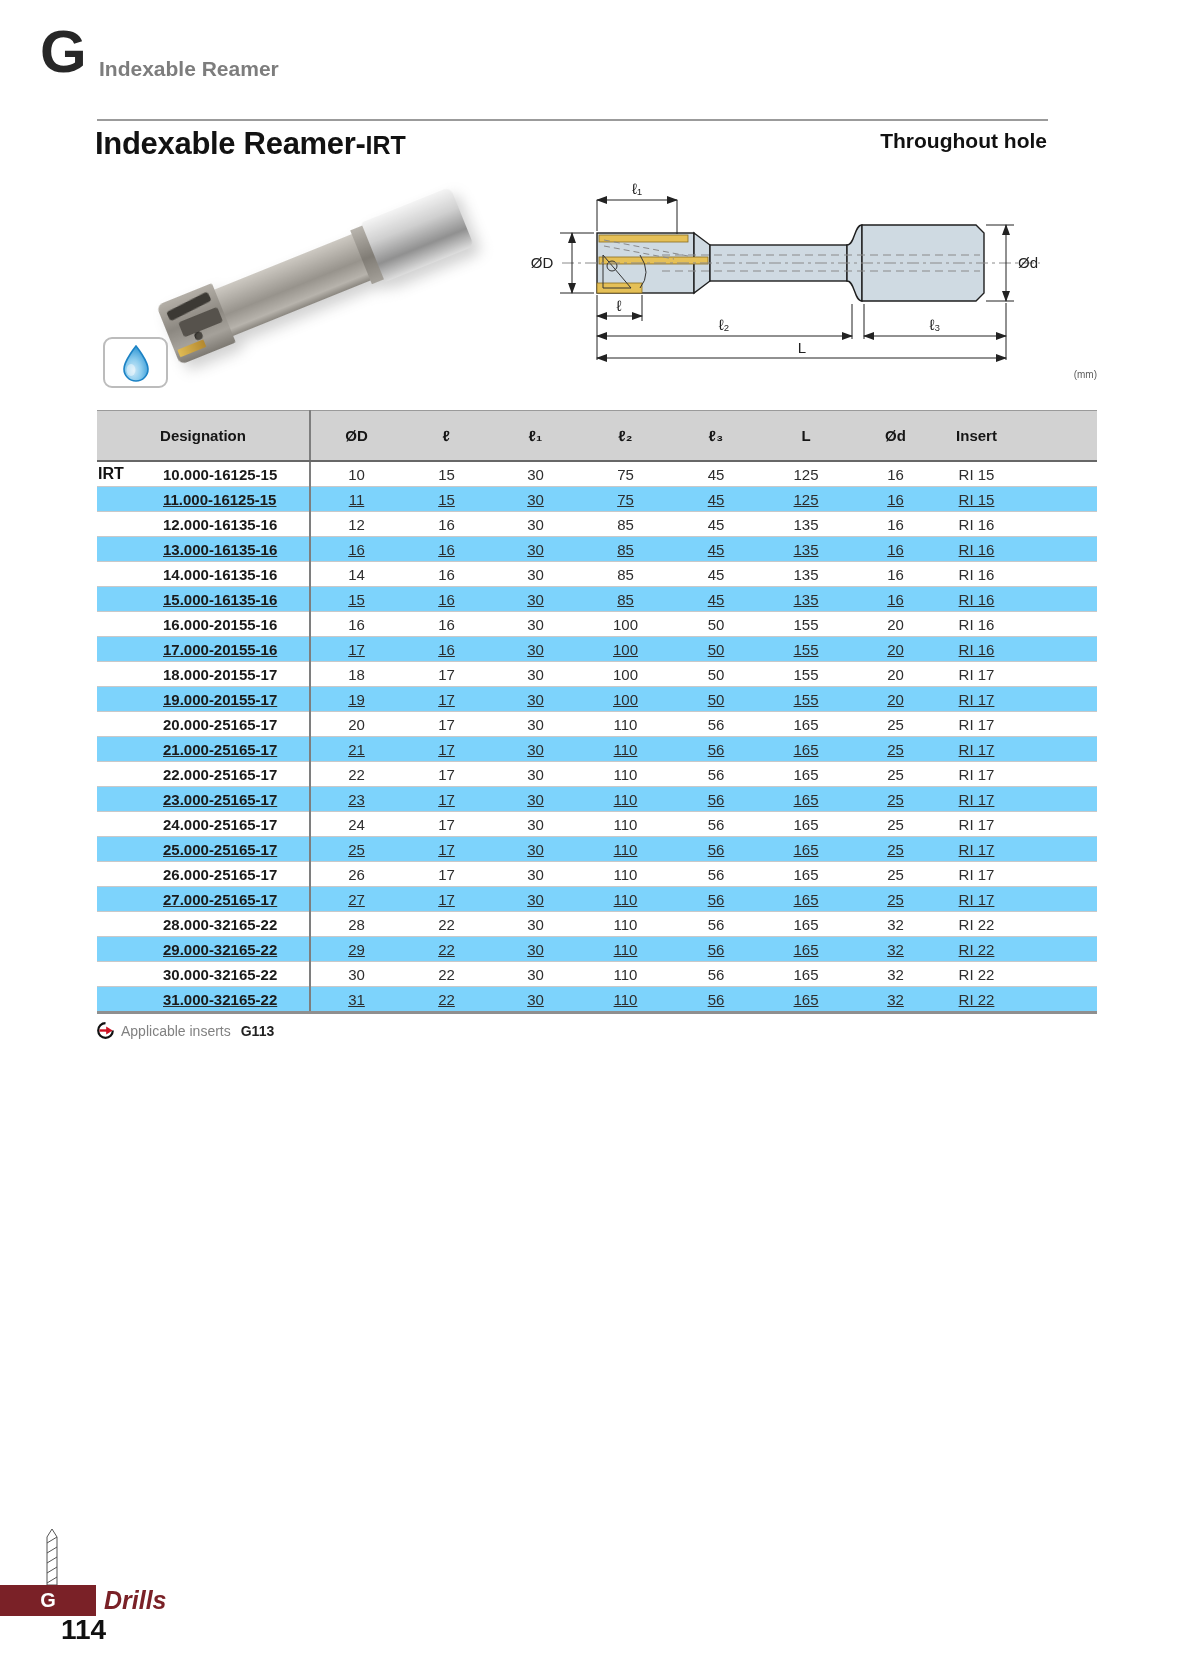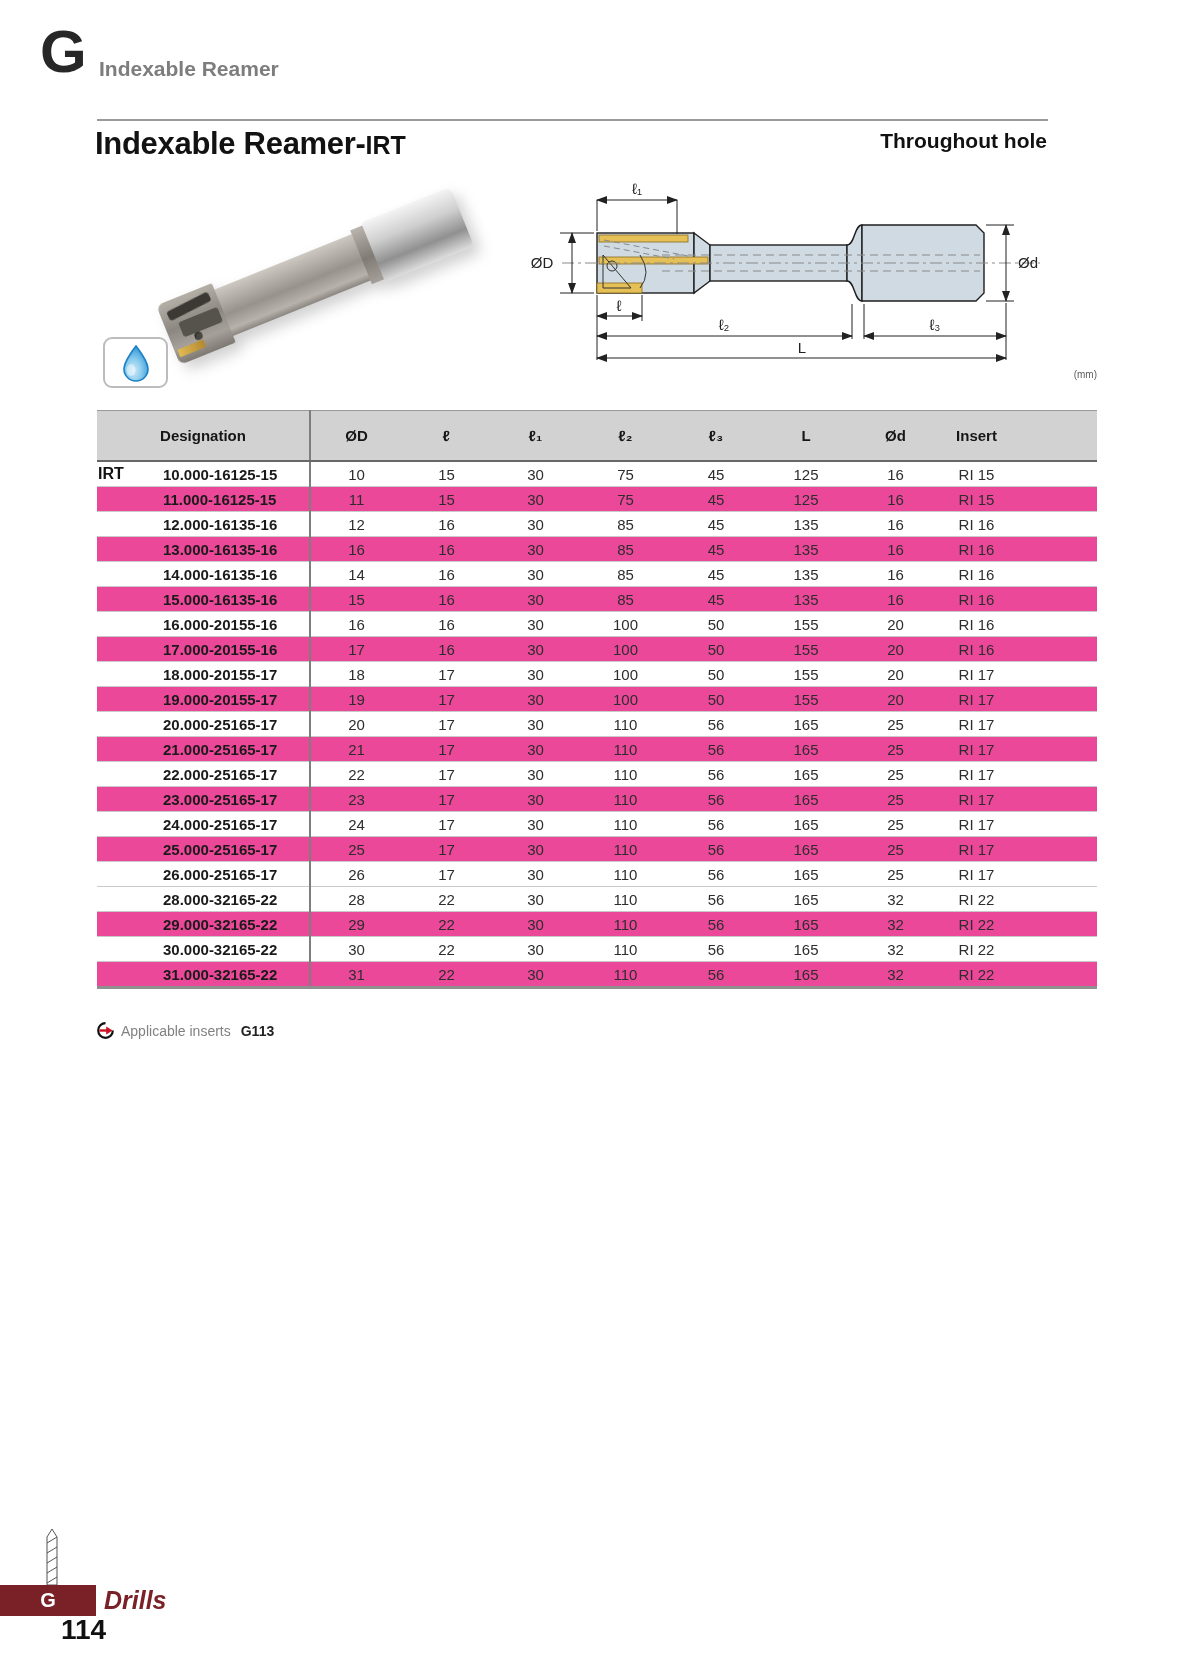--- a/index.html
+++ b/index.html
@@ -48,21 +48,21 @@
   .unit-label{top:369px;right:84px;font-size:10px;color:#5d5d5d;}
   .spec-table{position:absolute;left:97px;top:410px;width:1000px;border-collapse:collapse;
       table-layout:fixed;font-size:15px;color:#2d2d2d;}
   .spec-table thead th{background:#d2d2d2;height:49px;font-weight:600;color:#161616;
       border-top:1px solid #9a9a9a;border-bottom:2px solid #676767;text-align:center;padding:0;}
   .spec-table thead th:first-child{border-right:2px solid #7e7e7e;}
   .spec-table tbody td:first-child{border-right:2px solid #7e7e7e;}
   .spec-table tbody td{height:24px;text-align:center;padding:0;border-top:1px solid #c9c9c9;}
   .spec-table tbody tr:first-child td{border-top:none;}
   .spec-table tbody tr:last-child td{border-bottom:3px solid #8f8f8f;}
-  .spec-table tbody tr.alt{background:#ec4899;}
+  .spec-table tbody tr.alt{background:#7dd3fc;text-decoration:underline;}
   .spec-table td.desig{text-align:left;padding-left:66px;font-weight:bold;color:#1a1a1a;position:relative;}
   .spec-table th:last-child,.spec-table td:last-child{padding-right:84px;}
   .series-label{position:absolute;left:1px;top:50%;transform:translateY(-50%);
       font-weight:bold;font-size:16px;color:#111;}
 
   
   .footnote{left:97px;top:1022px;display:flex;align-items:center;font-size:14px;color:#818181;}
   .footnote .ref{font-weight:bold;color:#222;margin-left:10px;}
   .footnote svg{margin-right:7px;}
 
@@ -390,20 +390,31 @@
         <td class="desig"><span>26.000-25165-17</span></td>
         <td>26</td>
         <td>17</td>
         <td>30</td>
         <td>110</td>
         <td>56</td>
         <td>165</td>
         <td>25</td>
         <td>RI 17</td>
       </tr>
+      <tr class="alt">
+        <td class="desig"><span>27.000-25165-17</span></td>
+        <td>27</td>
+        <td>17</td>
+        <td>30</td>
+        <td>110</td>
+        <td>56</td>
+        <td>165</td>
+        <td>25</td>
+        <td>RI 17</td>
+      </tr>
       <tr>
         <td class="desig"><span>28.000-32165-22</span></td>
         <td>28</td>
         <td>22</td>
         <td>30</td>
         <td>110</td>
         <td>56</td>
         <td>165</td>
         <td>32</td>
         <td>RI 22</td>

